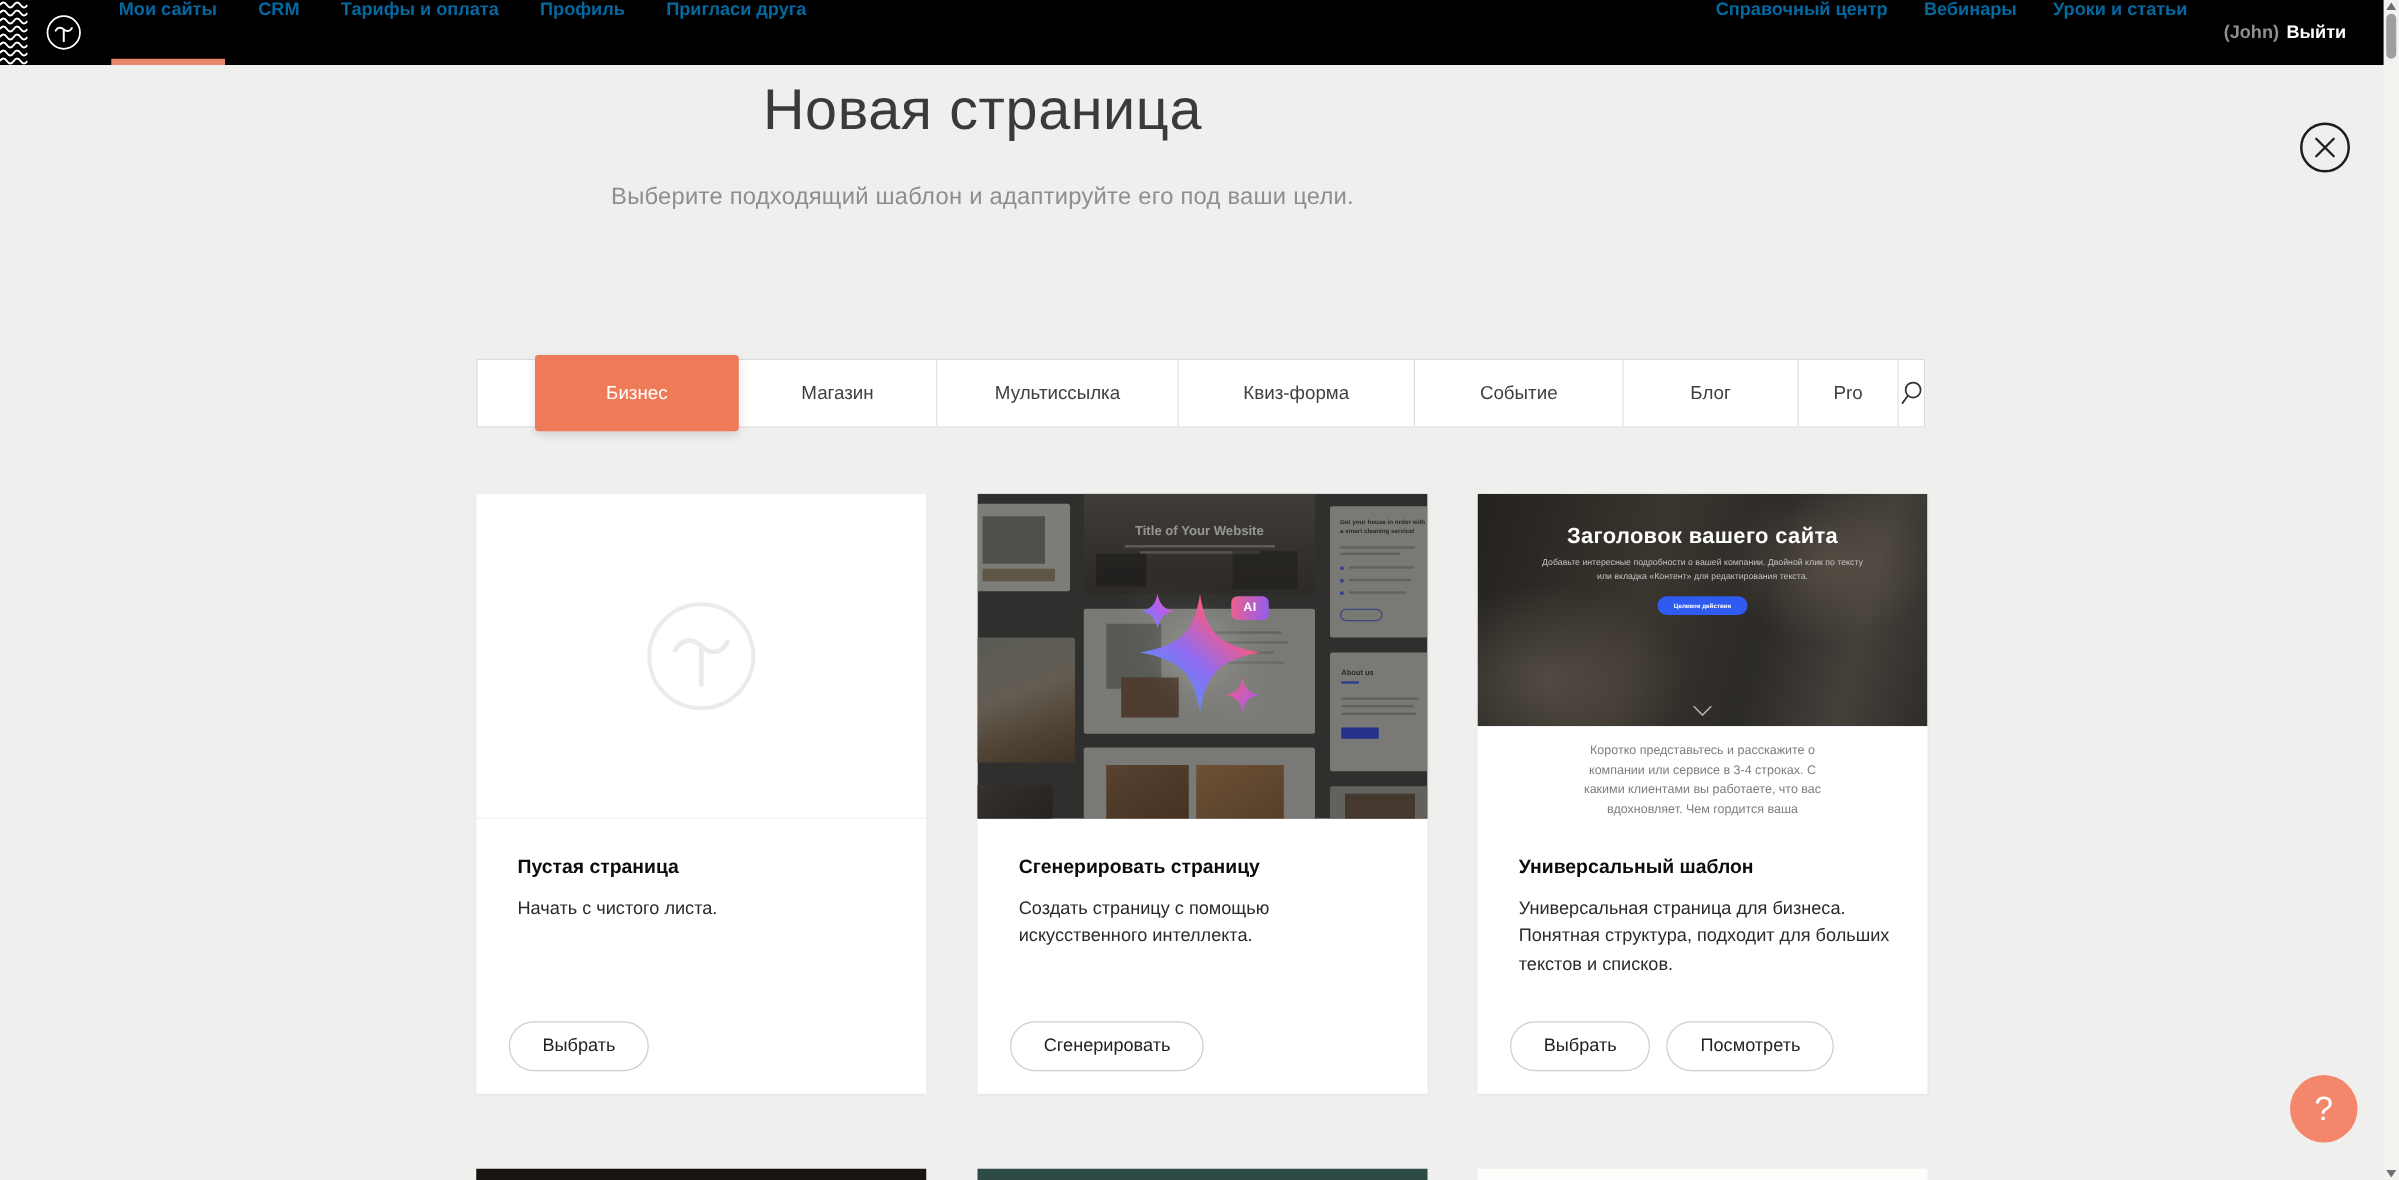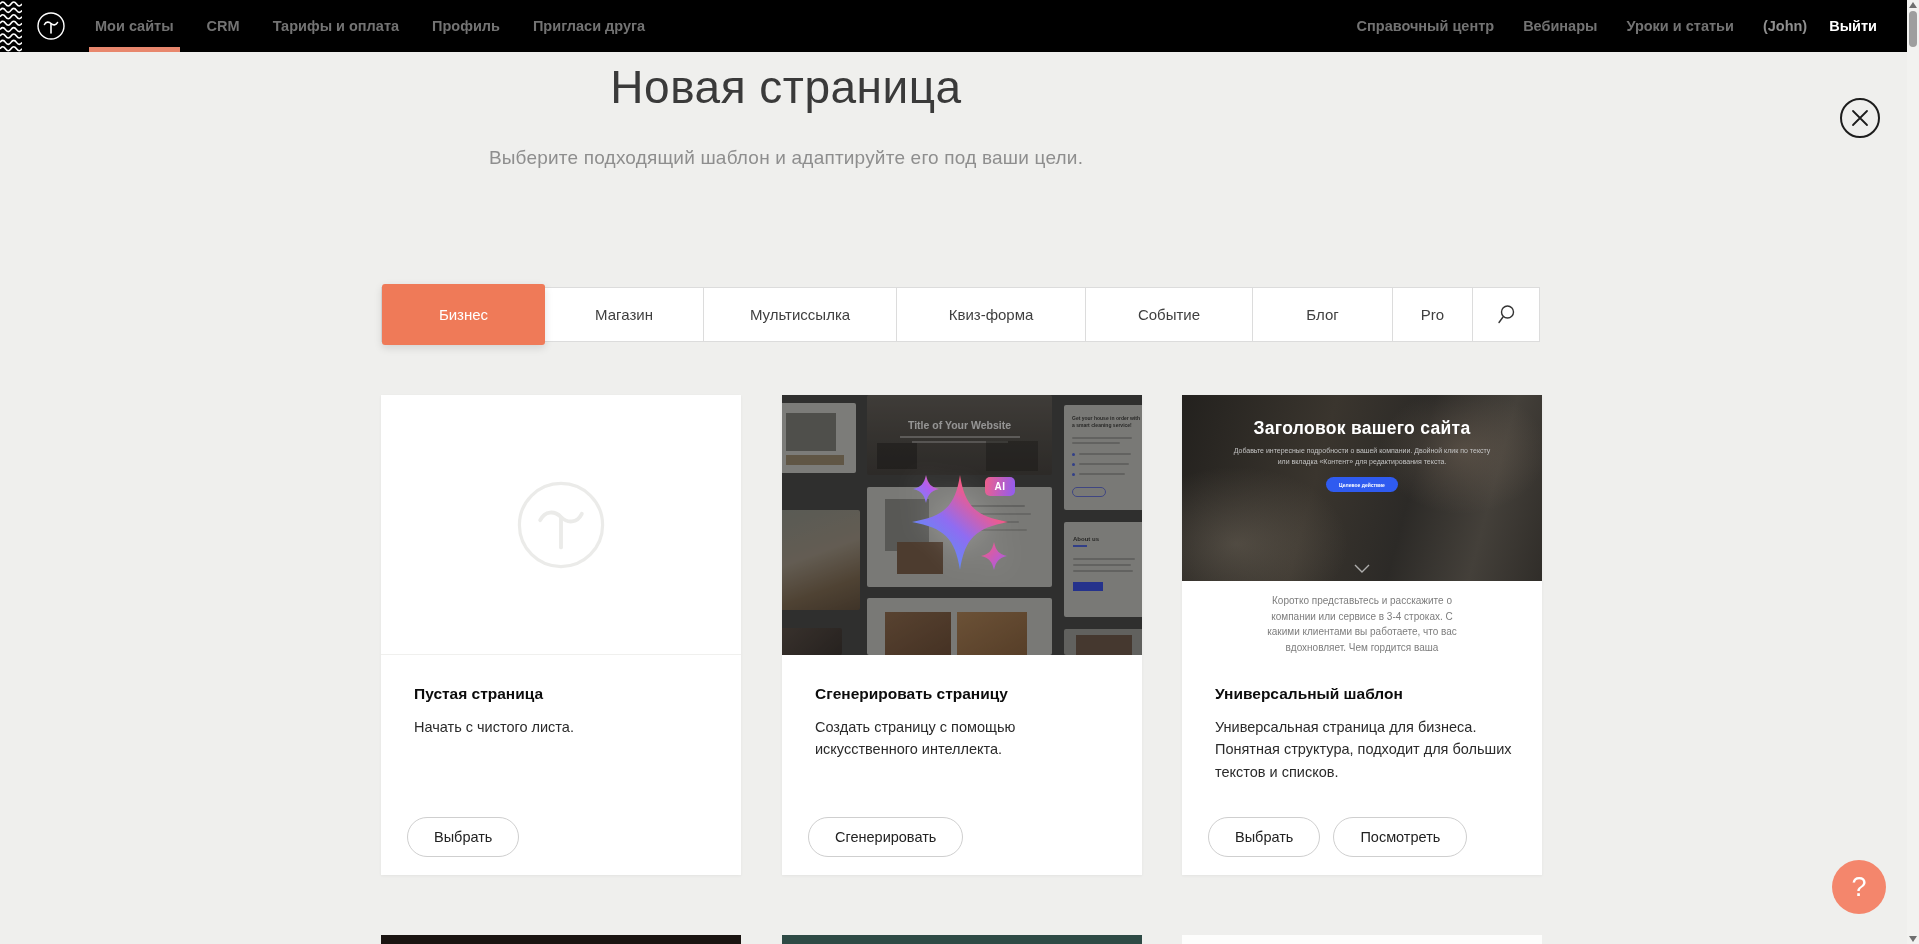--- a/index.html
+++ b/index.html
@@ -12,30 +12,30 @@
   }
   
   .topbar {
     position:absolute; left:0; top:0; width:1907px; height:52px;
     background:#000; display:flex; align-items:center; z-index:30;
   }
   .zigzag { width:22px; height:52px; flex:0 0 22px; }
   .logo-wrap { margin-left:14px; width:30px; height:30px; cursor:pointer; }
   .nav-left { display:flex; align-items:stretch; height:52px; margin-left:29px; gap:33px; }
   .nav-item {
-    position:relative; display:flex; align-items:center; height:52px;
-    color:#737373; font-size:14.5px; font-weight:bold; cursor:pointer; white-space:nowrap;
+    position:relative; display:flex; height:52px;
+    color:#0369a1; font-size:14.5px; font-weight:bold; cursor:pointer; white-space:nowrap;
   }
   .nav-item.active::after {
     content:""; position:absolute; left:-6px; right:-6px; bottom:0; height:5px;
     background:var(--nav-underline,#e8876d);
   }
   .nav-right { position:absolute; right:30px; top:0; height:52px; display:flex; align-items:center; gap:29px; }
   .nav-right .nav-item { height:52px; }
-  .user-exit { display:flex; align-items:center; gap:22px; height:52px; cursor:pointer; }
+  .user-exit { display:flex; align-items:center; gap:6px; height:52px; cursor:pointer; }
   .user-name { color:#8f8f8f; font-size:14.5px; font-weight:bold; }
   .logout { color:#fff; font-size:14.5px; font-weight:bold; }
   
   .close-btn {
     position:absolute; left:1840px; top:98px; width:40px; height:40px;
     border:2px solid #1d1d1d; border-radius:50%; background:transparent;
     display:flex; align-items:center; justify-content:center; cursor:pointer; z-index:20;
   }
   
   .header-block { position:absolute; left:381px; top:0; width:810px; text-align:center; }
@@ -55,21 +55,21 @@
   }
   .tab:nth-of-type(1){width:163px;}
   .tab:nth-of-type(2){width:159px;}
   .tab:nth-of-type(3){width:193px;}
   .tab:nth-of-type(4){width:189px;}
   .tab:nth-of-type(5){width:167px;}
   .tab:nth-of-type(6){width:140px;}
   .tab:nth-of-type(7){width:80px;}
   .tab.active {
     background:var(--accent,#ef7a58); color:#fff; border:none; border-radius:3px;
-    height:61px; margin-top:-4px; box-shadow:0 3px 8px rgba(0,0,0,0.12); z-index:2;
+    height:61px; margin-top:-4px; box-shadow:0 3px 8px rgba(0,0,0,0.12); z-index:2;margin-left:46px;
   }
   .tab-search {
     flex:1; display:flex; align-items:center; justify-content:center; cursor:pointer; background:#fff;
   }
   
   .card {
     position:absolute; top:395px; width:360px; height:480px; background:#fff;
     box-shadow:0 1px 3px rgba(0,0,0,0.05);
   }
   .card.c1 { left:381px; } .card.c2 { left:782px; } .card.c3 { left:1182px; }

